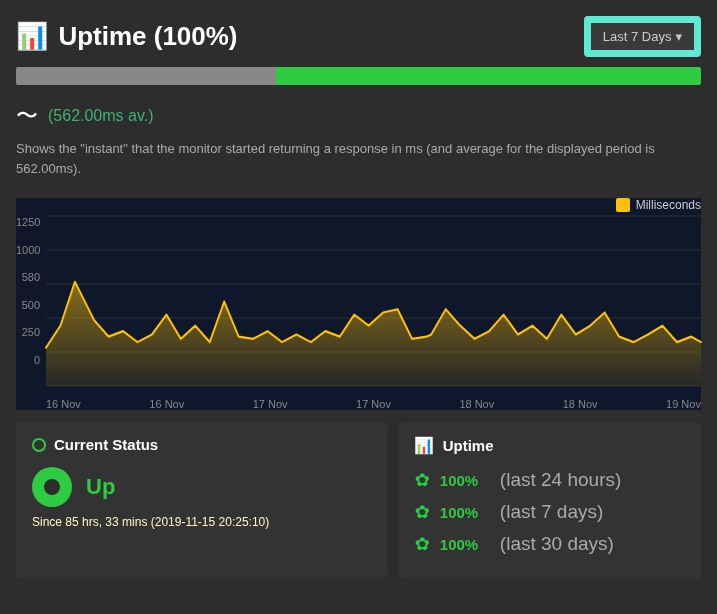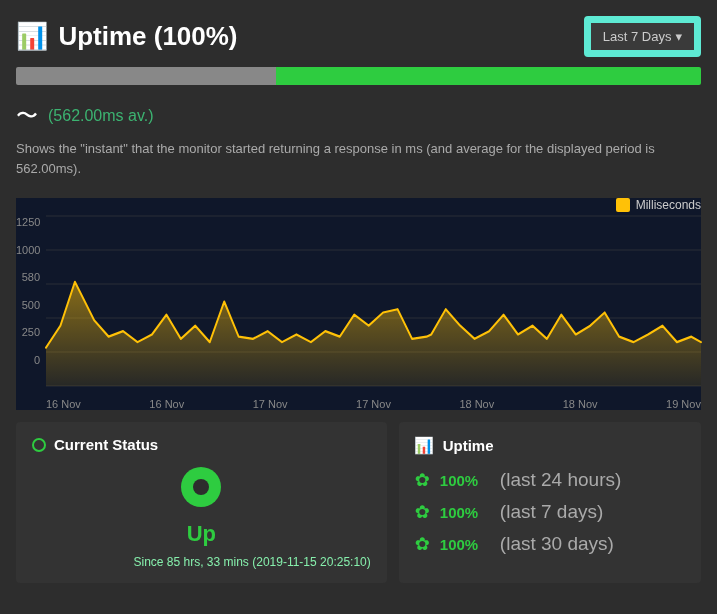--- a/index.html
+++ b/index.html
@@ -160,21 +160,20 @@
       border-radius: 50%;
       border: 2px solid #2ecc40;
       display: inline-block;
       background: transparent;
     }
     .up-indicator {
       display: flex;
       align-items: center;
       gap: 14px;
       margin-bottom: 8px;
-      flex-direction: column;
     }
     .up-circle {
       width: 40px;
       height: 40px;
       background: #2ecc40;
       border-radius: 50%;
       display: flex;
       align-items: center;
       justify-content: center;
     }
@@ -184,22 +183,21 @@
       background: #2d2d2d;
       border-radius: 50%;
     }
     .up-text {
       font-size: 22px;
       font-weight: bold;
       color: #2ecc40;
     }
     .since-text {
       font-size: 12px;
-      color: #86efac;
-      text-align: right;
+      color: #fef9c3;
     }
     .uptime-row {
       display: flex;
       align-items: center;
       gap: 10px;
       margin-bottom: 10px;
     }
     .green-star {
       color: #2ecc40;
       font-size: 18px;

